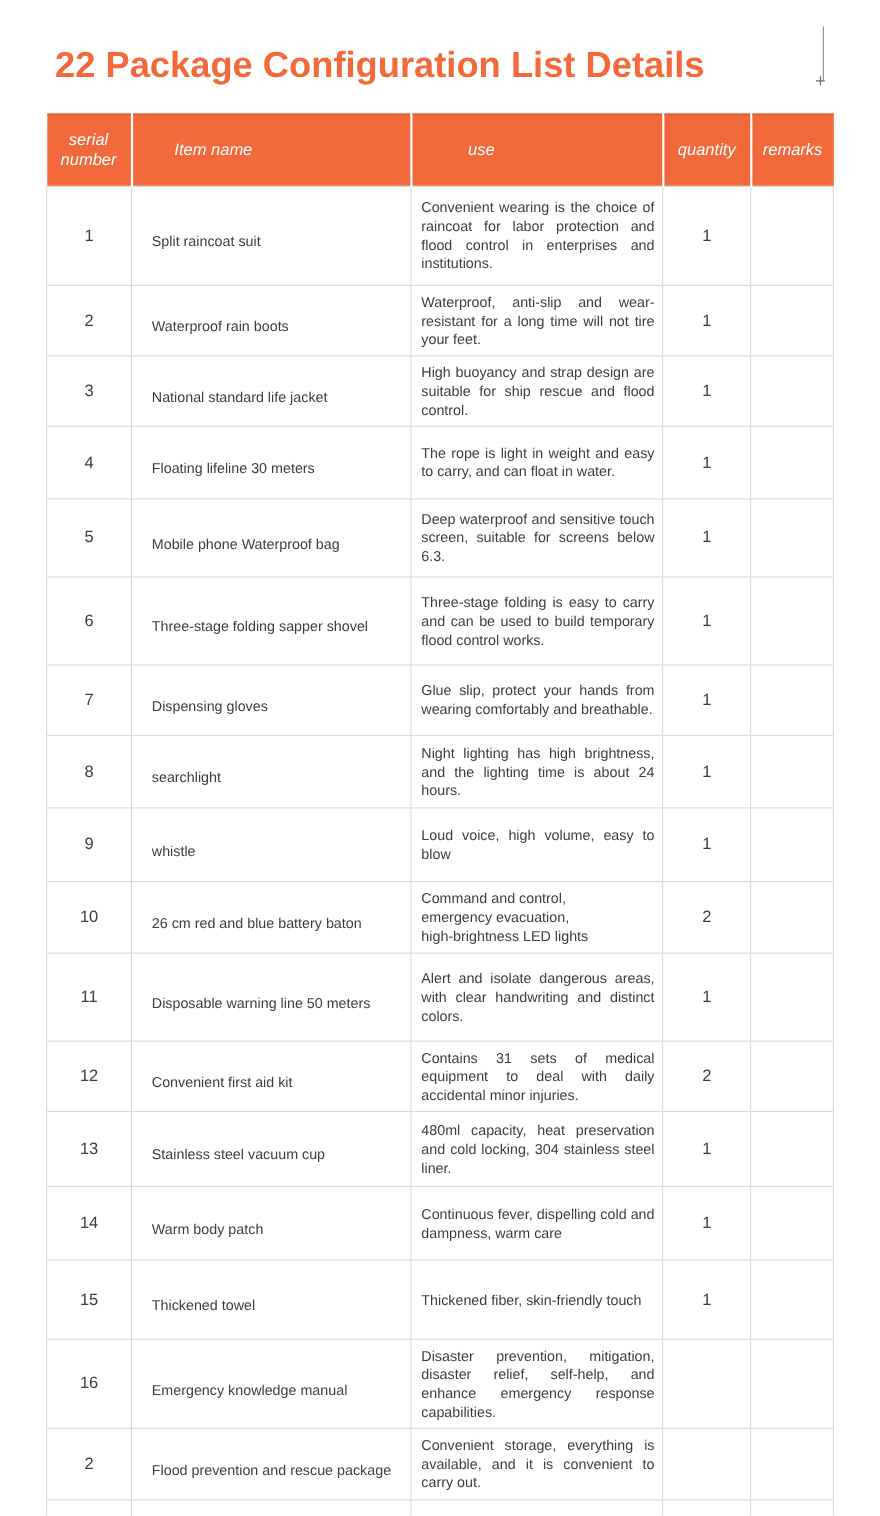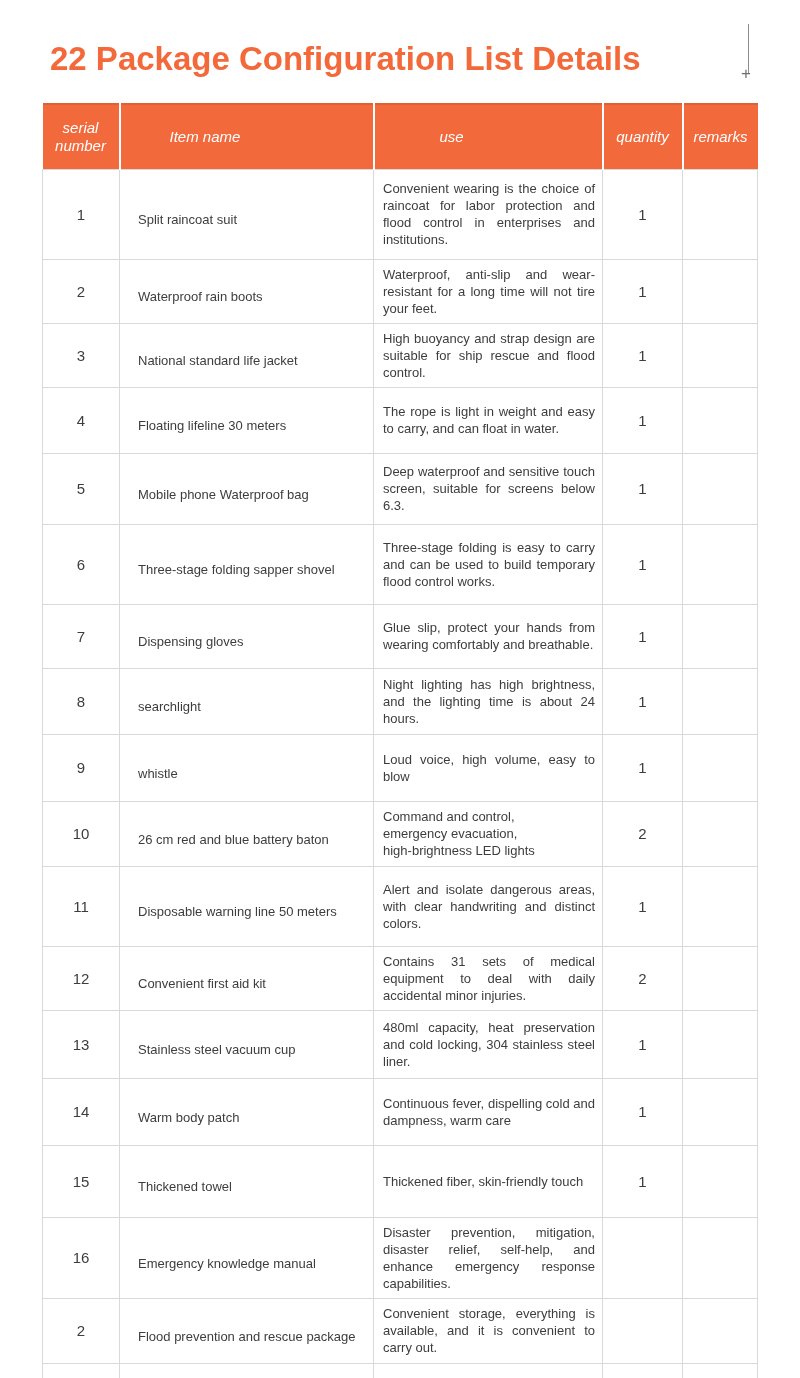--- a/index.html
+++ b/index.html
@@ -40,22 +40,22 @@
   col.c-remarks{width:75px;}
 
   thead tr{height:65px;font-style:italic;}
   thead th{
     background:var(--accent);color:#ffffff;font-weight:400;font-size:15px;
     line-height:18px;vertical-align:middle;text-align:center;
     border-top:2px solid var(--accent-edge);
     border-right:2px solid #ffffff;
   }
   thead th:last-child{border-right:none;}
-  thead th.h-item{text-align:left;padding-left:49px;}
-  thead th.h-use{text-align:left;padding-left:65px;}
+  thead th.h-item{text-align:left;padding-left:38px;}
+  thead th.h-use{text-align:left;padding-left:51px;}
 
   tbody td{
     border:1px solid var(--grid);
     vertical-align:middle;
     font-size:13px;color:var(--text);
     background:#ffffff;
   }
   td.serial-cell{text-align:center;font-size:15px;}
   td.item-name-cell{padding:16px 6px 4px 18px;line-height:16px;}
   td.use-cell{

